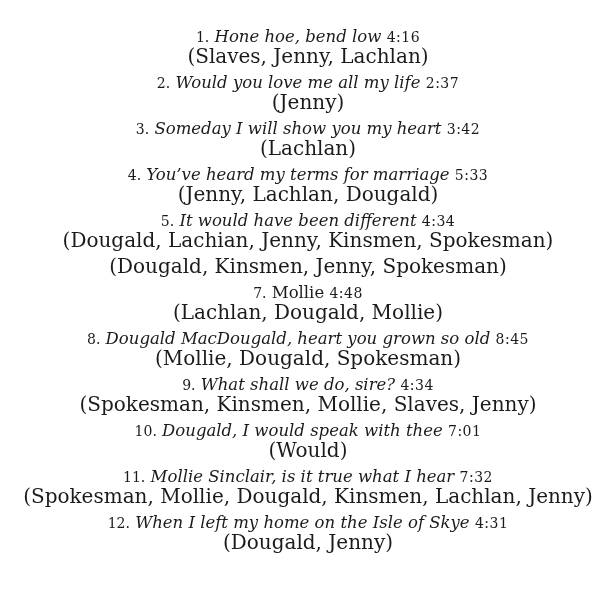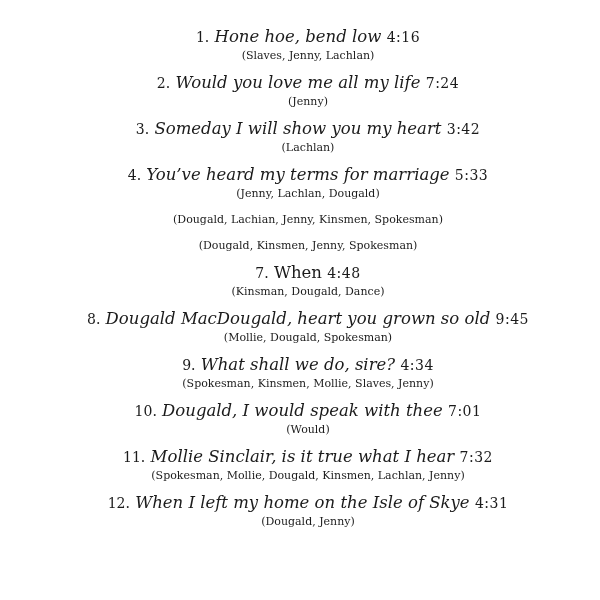--- a/index.html
+++ b/index.html
@@ -39,66 +39,67 @@
   }
   .title.roman {
     font-style: normal;
   }
   .dur {
     font-size: 14px;
     font-style: normal;
     letter-spacing: 0.5px;
   }
   .credits {
-    font-size: 11px;
+    font-size: 20px;
     line-height: 18px;
     font-style: normal;
     white-space: nowrap;
   }
 </style>
 </head>
 <body>
 
 <div class="page">
   <div class="tracklist" id="tracklist">
   <div class="track">
     <div class="title-line"><span class="num">1.</span> <span class="title">Hone hoe, bend low</span> <span class="dur">4:16</span></div>
     <div class="credits">(Slaves, Jenny, Lachlan)</div>
   </div>
 
   <div class="track">
-    <div class="title-line"><span class="num">2.</span> <span class="title">Would you love me all my life</span> <span class="dur">7:24</span></div>
+    <div class="title-line"><span class="num">2.</span> <span class="title">Would you love me all my life</span> <span class="dur">2:37</span></div>
     <div class="credits">(Jenny)</div>
   </div>
 
   <div class="track">
     <div class="title-line"><span class="num">3.</span> <span class="title">Someday I will show you my heart</span> <span class="dur">3:42</span></div>
     <div class="credits">(Lachlan)</div>
   </div>
 
   <div class="track">
     <div class="title-line"><span class="num">4.</span> <span class="title">You’ve heard my terms for marriage</span> <span class="dur">5:33</span></div>
     <div class="credits">(Jenny, Lachlan, Dougald)</div>
   </div>
 
   <div class="track">
+    <div class="title-line"><span class="num">5.</span> <span class="title">It would have been different</span> <span class="dur">4:34</span></div>
     <div class="credits">(Dougald, Lachian, Jenny, Kinsmen, Spokesman)</div>
   </div>
 
   <div class="track">
     <div class="credits">(Dougald, Kinsmen, Jenny, Spokesman)</div>
   </div>
 
   <div class="track">
-    <div class="title-line"><span class="num">7.</span> <span class="title roman">When</span> <span class="dur">4:48</span></div>
-    <div class="credits">(Kinsman, Dougald, Dance)</div>
+    <div class="title-line"><span class="num">7.</span> <span class="title roman">Mollie</span> <span class="dur">4:48</span></div>
+    <div class="credits">(Lachlan, Dougald, Mollie)</div>
   </div>
 
   <div class="track">
-    <div class="title-line"><span class="num">8.</span> <span class="title">Dougald MacDougald, heart you grown so old</span> <span class="dur">9:45</span></div>
+    <div class="title-line"><span class="num">8.</span> <span class="title">Dougald MacDougald, heart you grown so old</span> <span class="dur">8:45</span></div>
     <div class="credits">(Mollie, Dougald, Spokesman)</div>
   </div>
 
   <div class="track">
     <div class="title-line"><span class="num">9.</span> <span class="title">What shall we do, sire?</span> <span class="dur">4:34</span></div>
     <div class="credits">(Spokesman, Kinsmen, Mollie, Slaves, Jenny)</div>
   </div>
 
   <div class="track">
     <div class="title-line"><span class="num">10.</span> <span class="title">Dougald, I would speak with thee</span> <span class="dur">7:01</span></div>

